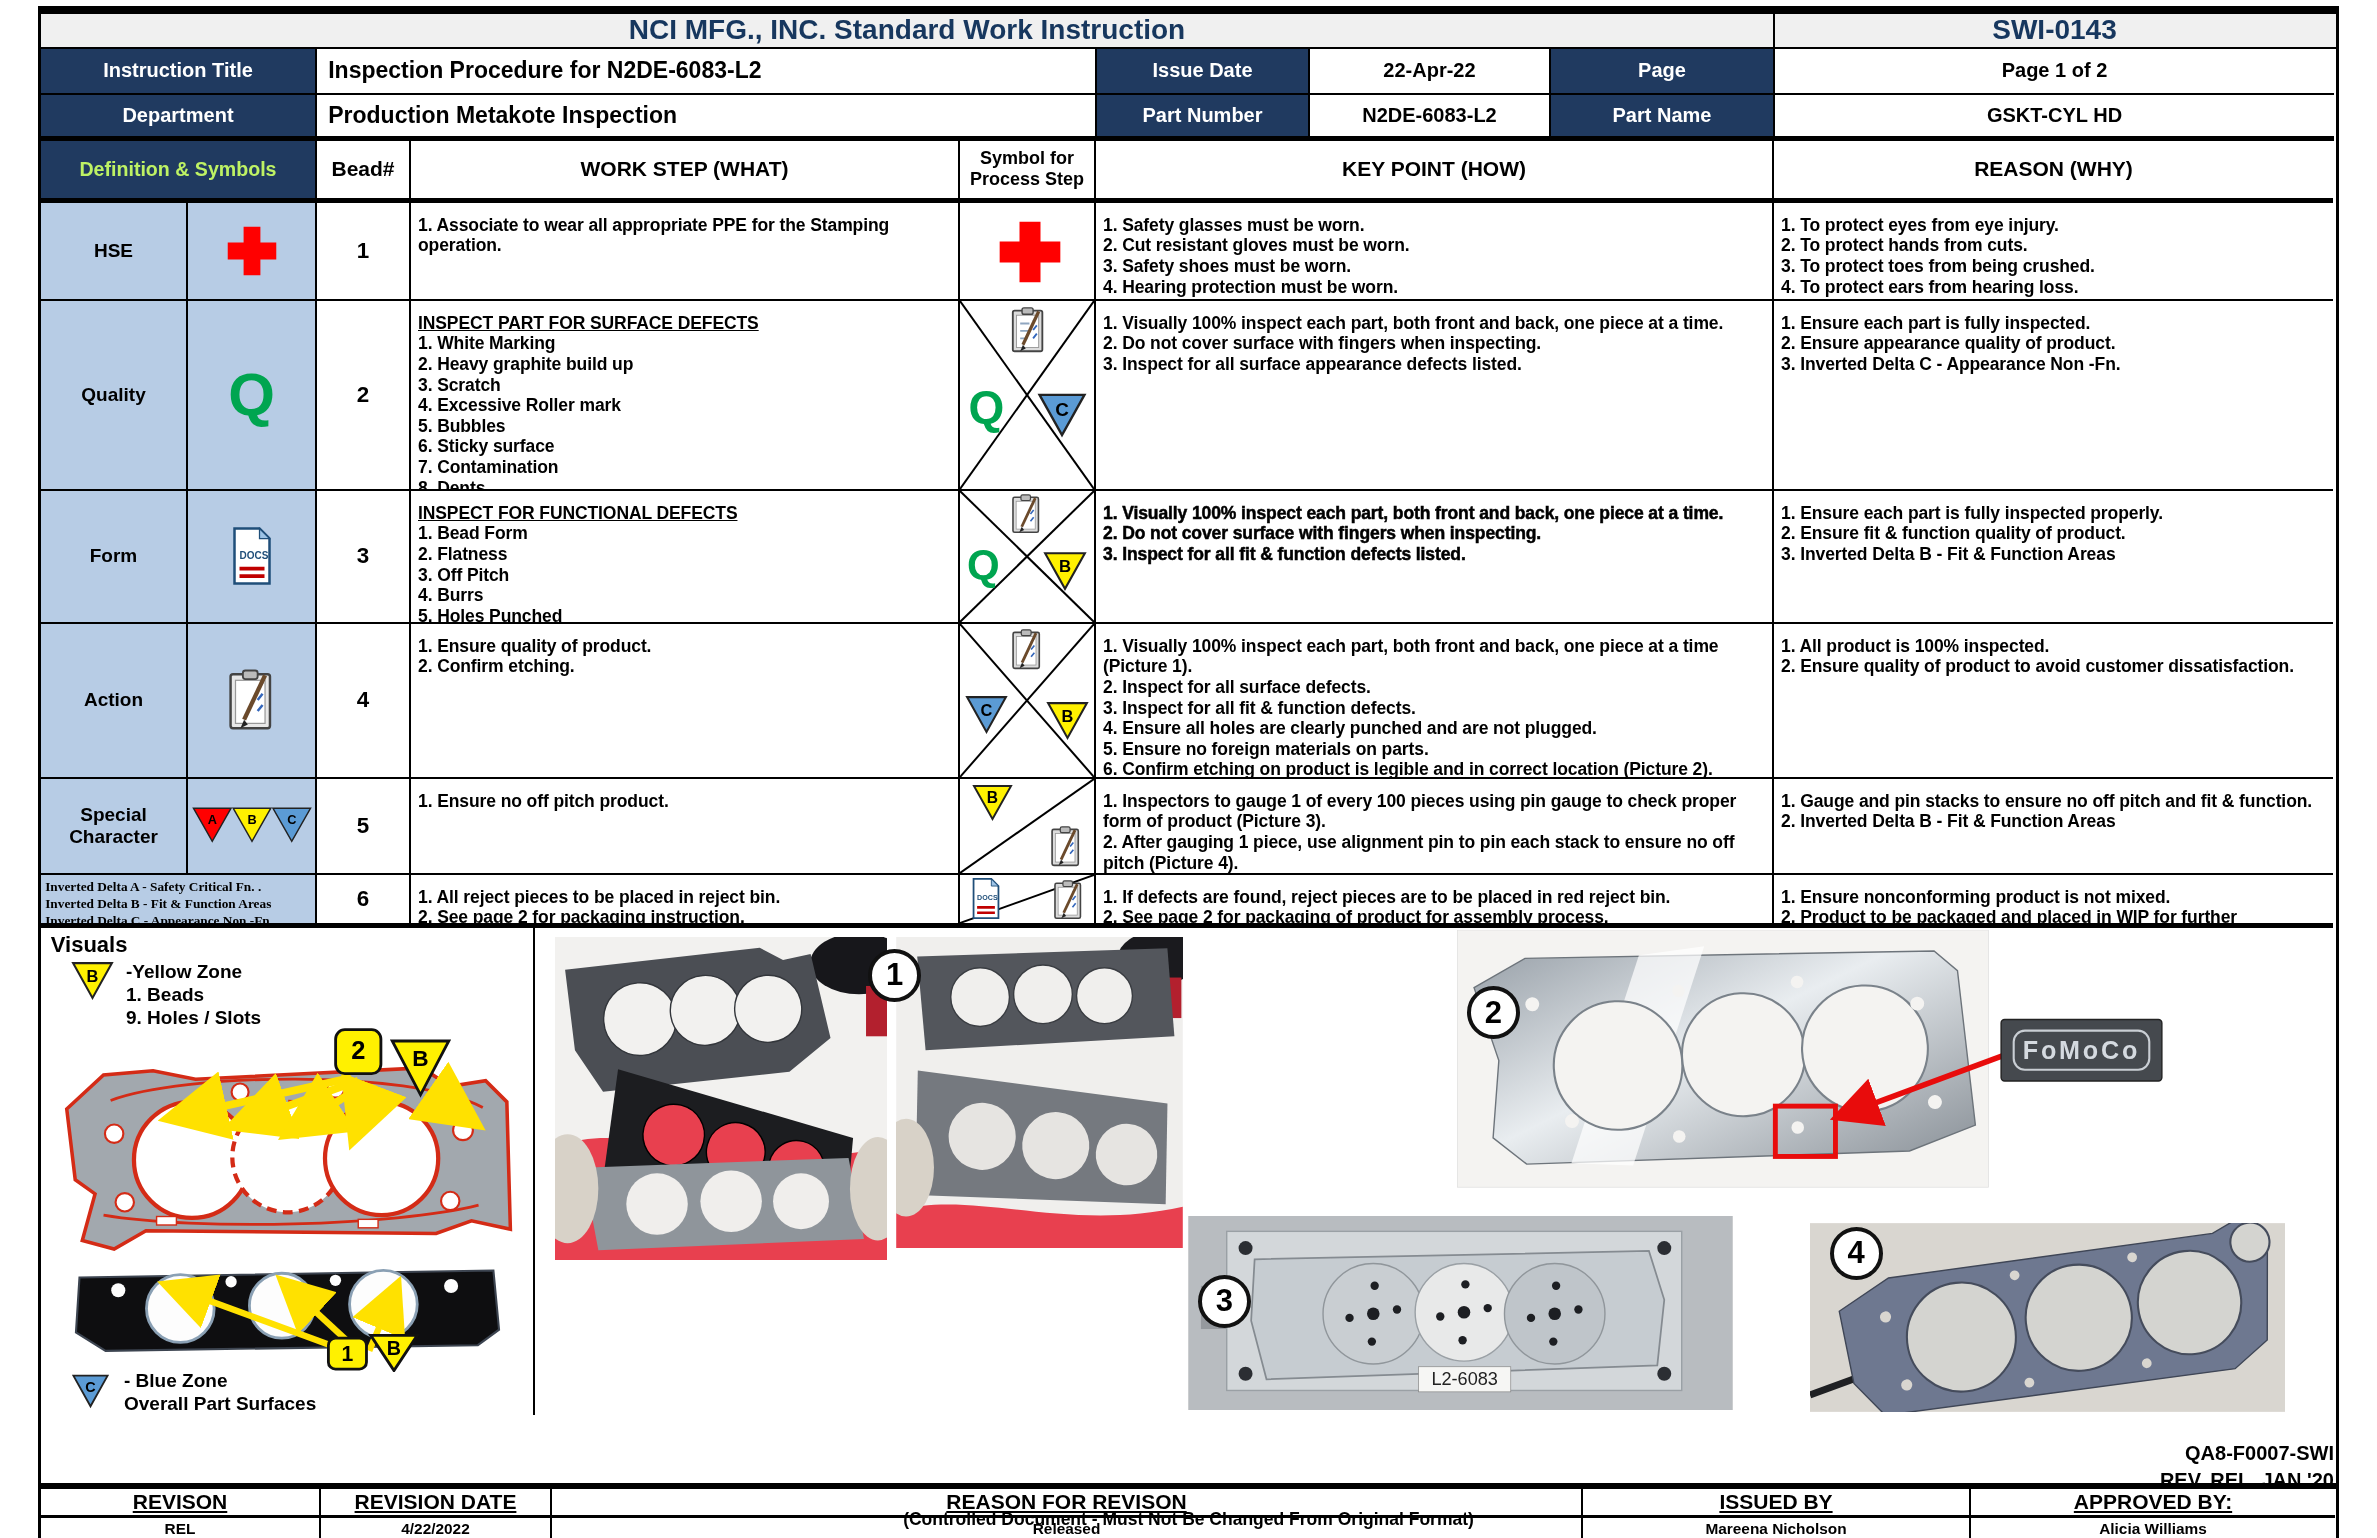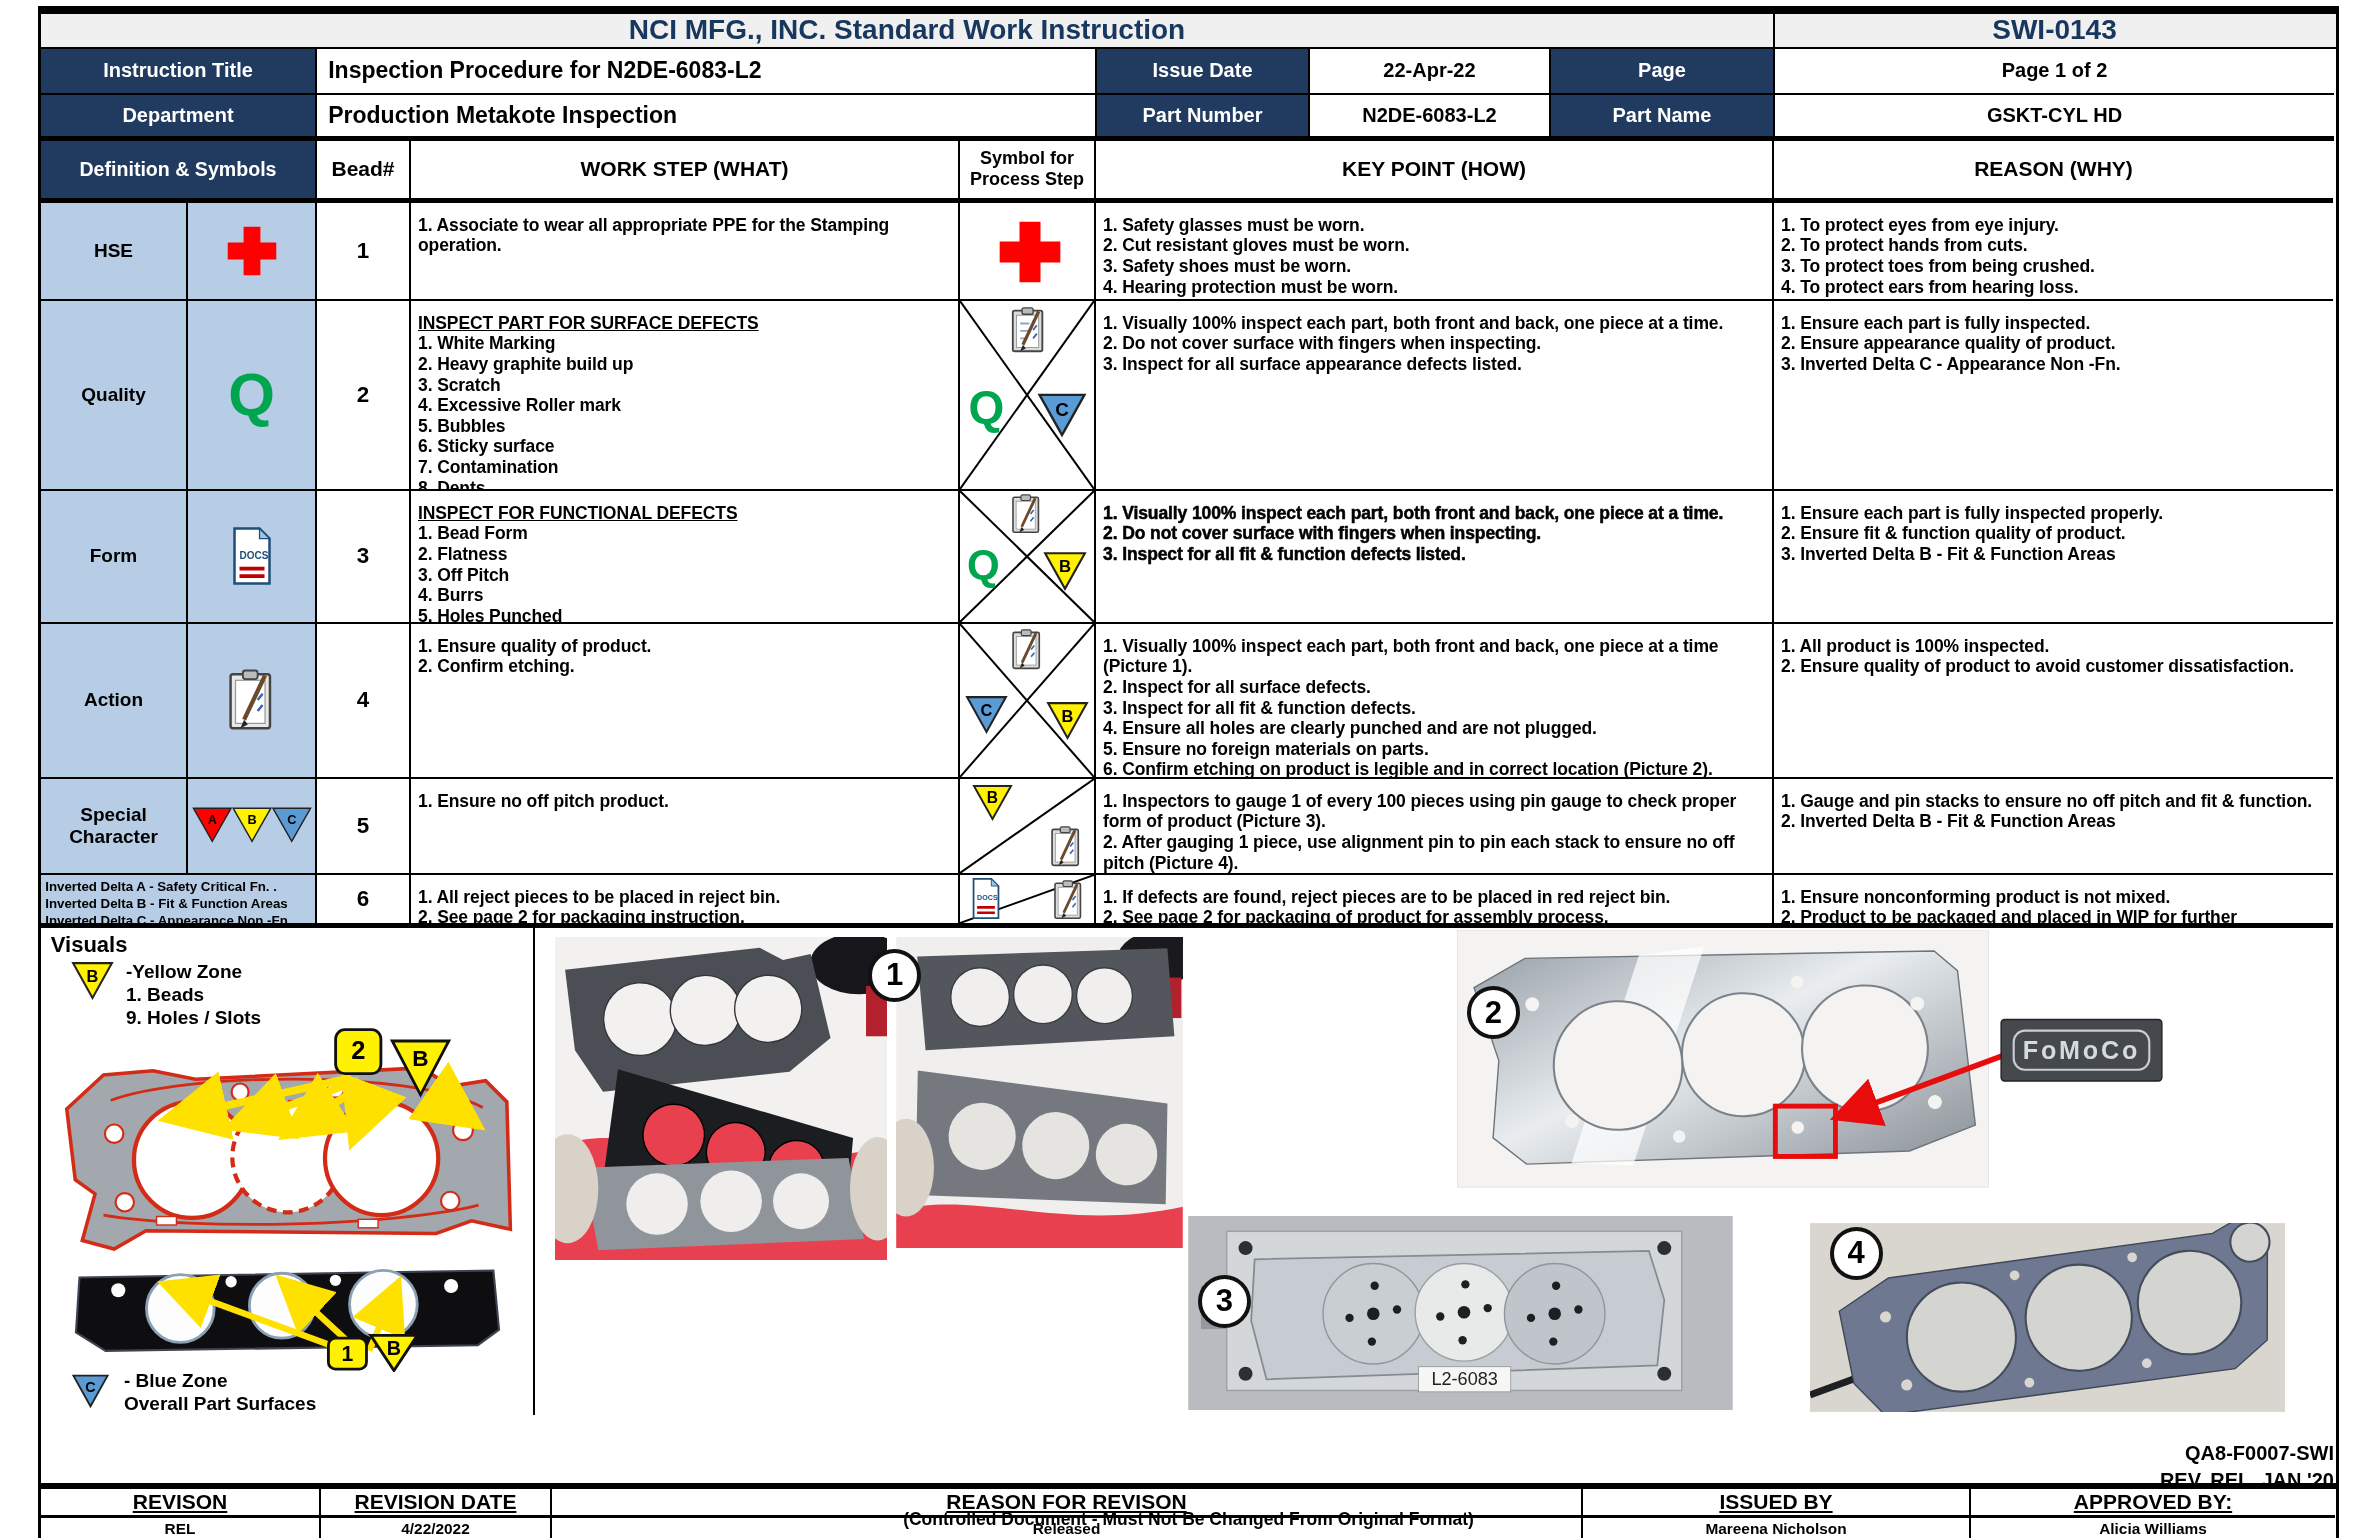--- a/index.html
+++ b/index.html
@@ -20,23 +20,23 @@
   .navy { background:#203a60; color:#fff; }
   .val-left { justify-content:flex-start !important; padding-left:11.2px; font-size:23px !important; }
 
   
   .sg { display:grid; grid-template-columns:147px 129px 94px 549px 136px 678px 559px;
         grid-template-rows:62px 98px 190px 133px 155px 96px 53px; }
   .sg > div { border-right:2.1px solid #000; border-bottom:2.1px solid #000; position:relative; overflow:hidden; }
   .sg > .lastcol { border-right:0; }
   .sg > .hdr { display:flex; align-items:center; justify-content:center; text-align:center; font-weight:800; font-size:21px; border-bottom:5.6px solid #000; }
   .sg > .hdr.sym { font-size:18px; line-height:1.15; }
-  .sg > .defhdr { grid-column:1/3; background:#203a60; color:#ffffff; font-size:19.6px; }
+  .sg > .defhdr { grid-column:1/3; background:#203a60; color:#bef264; font-size:19.6px; }
   .defcell { background:#b7cce5; display:flex; align-items:center; justify-content:center; text-align:center; font-weight:800; font-size:19px; line-height:1.15; }
-  .defnotes { grid-column:1/3; background:#b7cce5; font-weight:800; font-size:13.3px; line-height:1.28; padding:3.5px 2.8px 0 4.2px; white-space:pre-line; display:block; }
+  .defnotes { grid-column:1/3; background:#b7cce5; font-weight:800; font-size:13.3px; line-height:1.28; padding:3.5px 2.8px 0 4.2px; white-space:pre-line; display:block;font-family:Liberation Serif, serif; }
   .stepno { display:flex; align-items:center; justify-content:center; font-weight:800; font-size:22.4px; }
   .txt { padding:12px 7px; font-weight:700; font-size:17.5px; line-height:1.18; letter-spacing:-0.1px; }
   .lines { white-space:pre-line; }
   .u { text-decoration:underline; }
   .thick-bottom { border-bottom:5.6px solid #000 !important; }
   .xbold { -webkit-text-stroke:0.5px #000; }
 
   
   .symcell svg.xl { position:absolute; inset:0; width:100%; height:100%; }
   .abs { position:absolute; }

